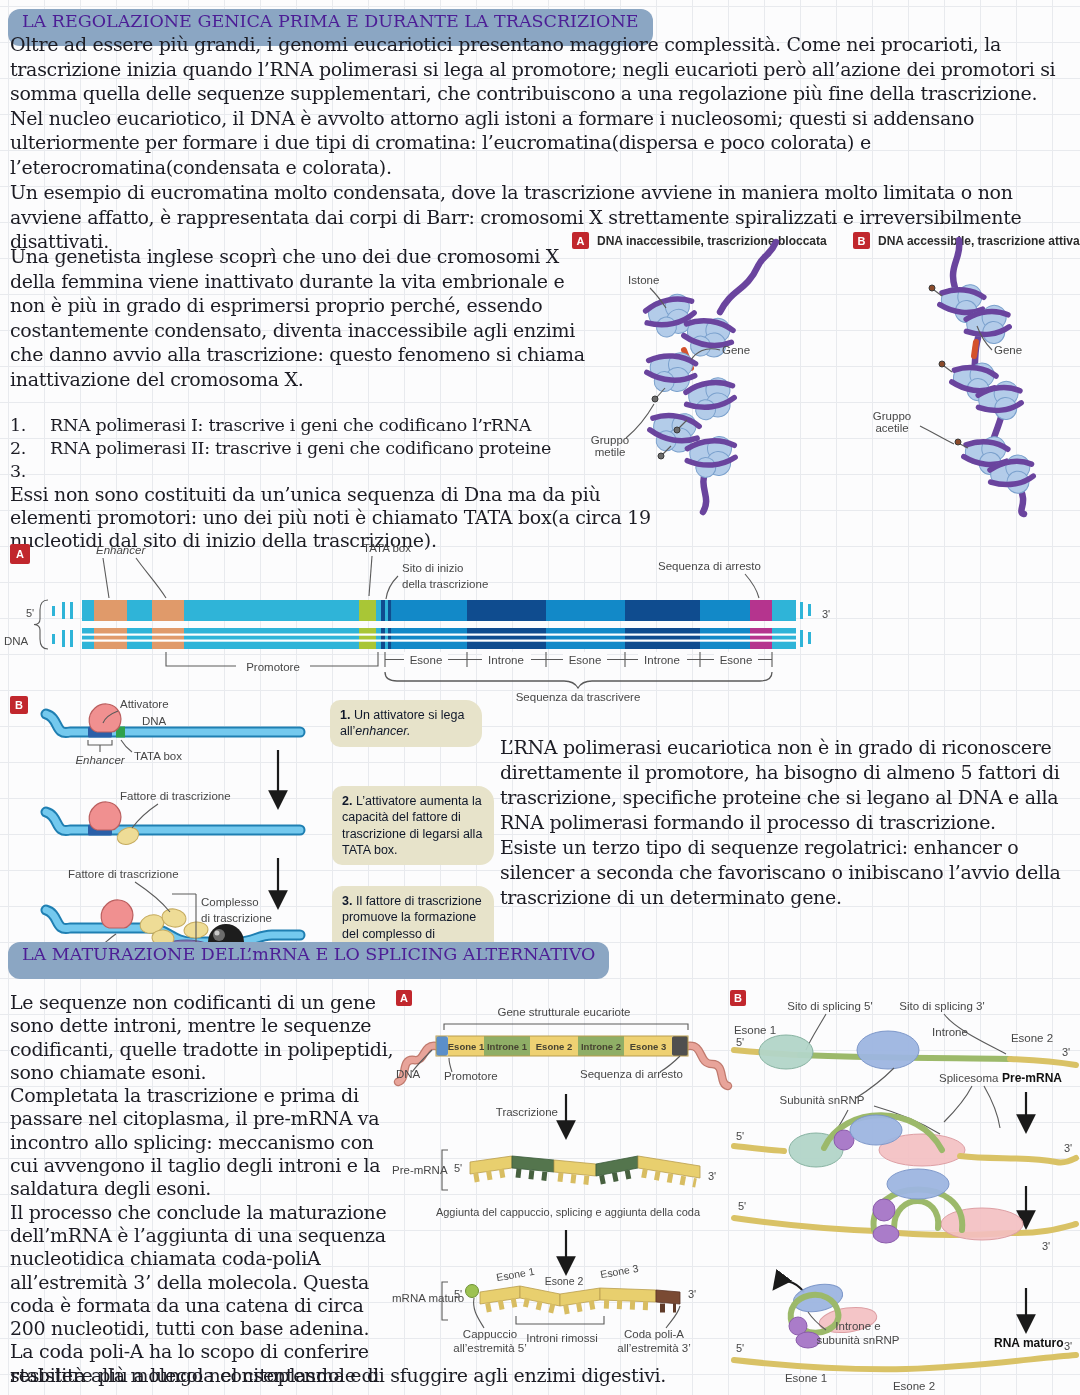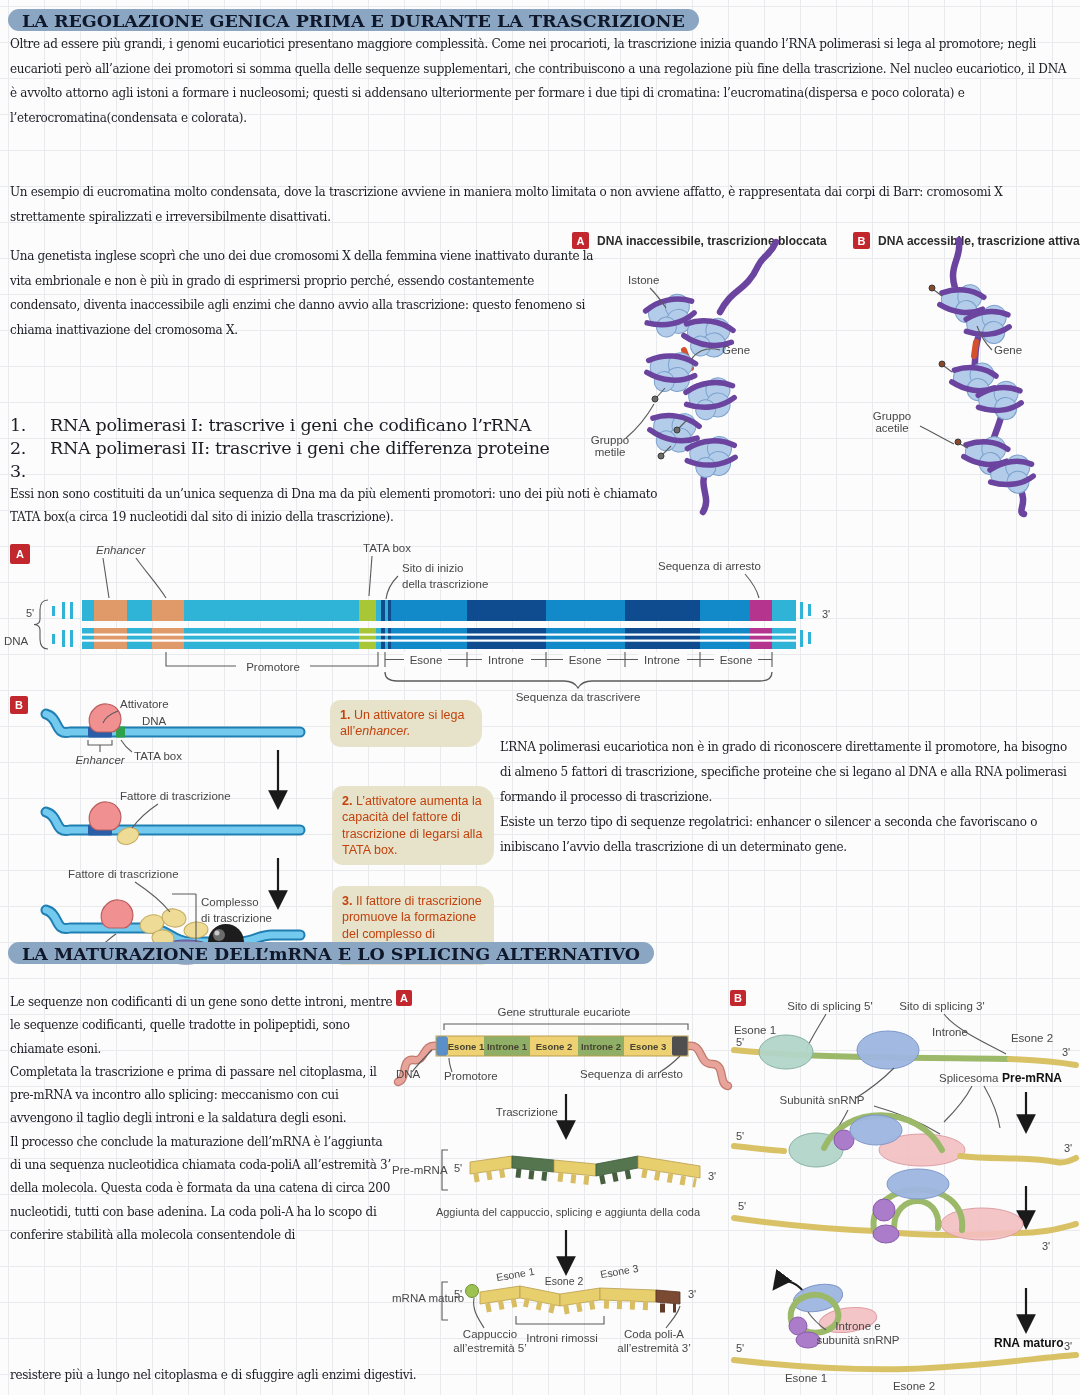--- a/index.html
+++ b/index.html
@@ -1,29 +1,29 @@
 <!DOCTYPE html>
 <html><head>
 <meta charset="utf-8">
 <style>
   html,body{margin:0;padding:0}
   .page{position:relative;width:1080px;height:1395px;overflow:hidden;
     background-color:#fcfcfd;
     background-image:linear-gradient(#e8eaee 1px,transparent 1px),linear-gradient(90deg,#e8eaee 1px,transparent 1px);
     background-size:36px 36px;background-position:8px 6px;
     font-family:"DejaVu Serif",serif;color:#1c1c24}
-  .txt{position:absolute;font-size:12px;line-height:24.6px;letter-spacing:-0.3px}
+  .txt{position:absolute;font-size:19px;line-height:24.6px;letter-spacing:-0.3px}
   .pre{white-space:pre-line}
-  .pill{position:absolute;background:#8ba6c3;border-radius:12px;padding:2px 14px 0;
-    font-weight:bold;font-size:17.5px;color:#0f172a;white-space:nowrap}
+  .pill{position:absolute;background:#8ba6c3;border-radius:12px;padding:2px 14px 15px;
+    font-weight:normal;font-size:17.5px;color:#4c1d95;white-space:nowrap}
   .list{position:absolute;font-size:17.5px;line-height:23.2px;letter-spacing:-0.3px}
   .li{display:flex}
   .li .num{width:40px;flex:none}
   .callout{position:absolute;background:#e7e3ca;border-radius:10px 16px 14px 10px;padding:7px 10px;
-    font-family:"Liberation Sans",sans-serif;font-size:12.5px;line-height:1.3;color:#c2410c}
+    font-family:"Liberation Sans",sans-serif;font-size:12.5px;line-height:1.3;color:#0f172a}
   .callout b{font-weight:bold}
   .callout i{font-style:italic}
   svg{position:absolute;overflow:visible}
   svg text{font-family:"Liberation Sans",sans-serif;font-size:11.5px;fill:#474747}
   text.b{font-weight:bold;font-size:12px;fill:#2b2b2b}
   text.bb{font-weight:bold;font-size:12px;fill:#111}
   text.w{fill:#fff;font-weight:bold;font-size:11px;text-anchor:middle}
   text.i{font-style:italic}
   text.pr{font-size:11px}
   text.seg{font-size:9.5px;font-weight:bold;fill:#474332;text-anchor:middle}
@@ -50,21 +50,21 @@
   <div class="txt" style="left:10px;top:32px;width:1062px">Oltre ad essere più grandi, i genomi eucariotici presentano maggiore complessità. Come nei procarioti, la trascrizione inizia quando l’RNA polimerasi si lega al promotore; negli eucarioti però all’azione dei promotori si somma quella delle sequenze supplementari, che contribuiscono a una regolazione più fine della trascrizione. Nel nucleo eucariotico, il DNA è avvolto attorno agli istoni a formare i nucleosomi; questi si addensano ulteriormente per formare i due tipi di cromatina: l’eucromatina(dispersa e poco colorata) e l’eterocromatina(condensata e colorata).</div>
   <div class="txt" style="left:10px;top:244px;width:588px">Una genetista inglese scoprì che uno dei due cromosomi X della femmina viene inattivato durante la vita embrionale e non è più in grado di esprimersi proprio perché, essendo costantemente condensato, diventa inaccessibile agli enzimi che danno avvio alla trascrizione: questo fenomeno si chiama inattivazione del cromosoma X.</div>
   <div class="txt" style="left:10px;top:180px;width:1062px">Un esempio di eucromatina molto condensata, dove la trascrizione avviene in maniera molto limitata o non avviene affatto, è rappresentata dai corpi di Barr: cromosomi X strettamente spiralizzati e irreversibilmente disattivati.</div>
   <div class="list" style="left:10px;top:414px;width:665px">
     <div class="li">
         <span class="num">1.</span>
         <span>RNA polimerasi I: trascrive i geni che codificano l’rRNA</span>
       </div>
     <div class="li">
         <span class="num">2.</span>
-        <span>RNA polimerasi II: trascrive i geni che differenza proteine</span>
+        <span>RNA polimerasi II: trascrive i geni che codificano proteine</span>
       </div>
     <div class="li">
         <span class="num">3.</span>
       </div>
   </div>
   <div class="txt" style="left:10px;top:483px;width:660px;line-height:23.2px">Essi non sono costituiti da un’unica sequenza di Dna ma da più elementi promotori: uno dei più noti è chiamato TATA box(a circa 19 nucleotidi dal sito di inizio della trascrizione).</div>
   <div class="txt pre" style="left:500px;top:735px;width:578px;line-height:25px">L’RNA polimerasi eucariotica non è in grado di riconoscere direttamente il promotore, ha bisogno di almeno 5 fattori di trascrizione, specifiche proteine che si legano al DNA e alla RNA polimerasi formando il processo di trascrizione.
 Esiste un terzo tipo di sequenze regolatrici: enhancer o silencer a seconda che favoriscano o inibiscano l’avvio della trascrizione di un determinato gene.</div>
 
   <svg style="left:570px;top:230px" width="510" height="285" viewBox="0 0 510 285">

